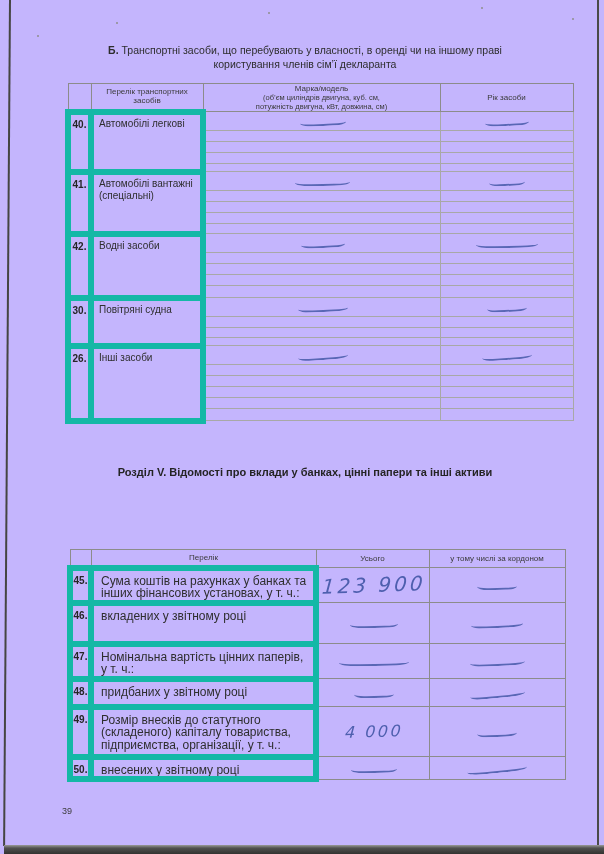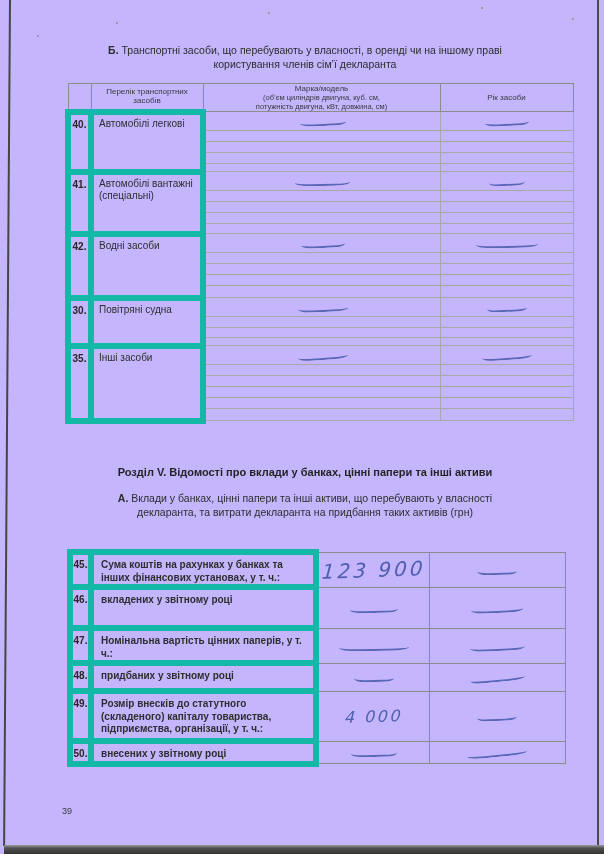--- a/index.html
+++ b/index.html
@@ -25,21 +25,21 @@
   .t1{position:absolute;left:65px;top:83px;width:505px;border:1.5px solid #7e7e7c;}
   .t2{position:absolute;left:67px;top:549px;width:495px;border:1.5px solid #7e7e7c;}
   td{padding:0;overflow:hidden;}
   .t1 .cell{border:1px solid #a8a8a6;text-align:center;vertical-align:middle;}
   .t1 .num,.t1 .name,.t2 .num,.t2 .label{border:6px solid #14b8a6;vertical-align:top;}
   .t1 .num,.t2 .num{font-weight:bold;font-size:10px;text-align:center;padding-top:4px;color:#262626;}
   .t1 .name{font-size:10px;line-height:12.5px;padding:3px 4px 0 5px;}
   .hrow td{border:1px solid #8c8c8a;text-align:center;vertical-align:middle;
         font-size:8px;color:#3a3a3a;line-height:9px;margin-top:44px;}
   .hrow .sm{font-size:7.5px;}
-  .t2 .label{font-size:10px;line-height:12.5px;padding:4px 6px 0 7px;font-weight:bold;}
+  .t2 .label{font-size:12px;line-height:12.5px;padding:4px 6px 0 7px;}
   .t2 .val{border:1px solid #8c8c8a;text-align:center;vertical-align:middle;}
   .sec-end td{border-bottom:1px solid #858583;}
   
   .hdash{display:inline-block;height:5px;border-bottom:2px solid var(--ink);
         border-radius:50%/6px;opacity:.9;}
   .w36{width:36px}.w40{width:40px}.w44{width:44px}.w46{width:46px}.w48{width:48px}
   .w50{width:50px}.w52{width:52px}.w55{width:55px}.w60{width:60px}.w62{width:62px}.w70{width:70px}
   .r1{transform:rotate(-1deg)}.r2{transform:rotate(-2.5deg)}.r3{transform:rotate(-4deg)}.r4{transform:rotate(-5.5deg)}
   .hamt{display:inline-block;font-family:"DejaVu Sans",sans-serif;font-style:italic;
         color:var(--ink);font-size:20px;letter-spacing:3px;transform:rotate(-2deg) skewX(-6deg);white-space:nowrap;}
@@ -166,21 +166,21 @@
     <tr style="height:10px">
           <td class="cell"></td>
           <td class="cell"></td>
         </tr>
     <tr class="sec-end" style="height:8px">
           <td class="cell"></td>
           <td class="cell"></td>
         </tr>
 
     <tr style="height:19px">
-      <td class="num" rowspan="6">35.</td>
+      <td class="num" rowspan="6">26.</td>
       <td class="name" rowspan="6">Інші засоби</td>
       <td class="cell"><span class="hdash w50 r3"></span></td>
       <td class="cell"><span class="hdash w50 r3"></span></td>
     </tr>
     <tr style="height:11px">
           <td class="cell"></td>
           <td class="cell"></td>
         </tr>
     <tr style="height:11px">
           <td class="cell"></td>
@@ -195,33 +195,35 @@
           <td class="cell"></td>
         </tr>
     <tr class="sec-end" style="height:12px">
           <td class="cell"></td>
           <td class="cell"></td>
         </tr>
   </tbody>
     </table>
 
   <div class="heading-v">Розділ V. Відомості про вклади у банках, цінні папери та інші активи</div>
-  <div class="heading-a">
-    <div><span class="bold">А.</span> <span>Вклади у банках, цінні папери та інші активи, що перебувають у власності</span></div>
-    <div>декларанта, та витрати декларанта на придбання таких активів (грн)</div>
-  </div>
 
   <table class="t2">
     <colgroup>
         <col style="width:21px">
         <col style="width:225px">
         <col style="width:113px">
         <col style="width:136px">
       </colgroup>
     <tbody>
+        <tr class="hrow" style="height:18px">
+      <td></td>
+      <td>Перелік</td>
+      <td>Усього</td>
+      <td>у тому числі за кордоном</td>
+    </tr>
 
     <tr style="height:33px">
       <td class="num">45.</td>
       <td class="label">Сума коштів на рахунках у банках та інших фінансових установах, у т. ч.:</td>
       <td class="val"><span class="hamt">123 900</span></td>
       <td class="val"><span class="hdash w40 r1"></span></td>
     </tr>
 
     <tr style="height:41px">
       <td class="num">46.</td>

